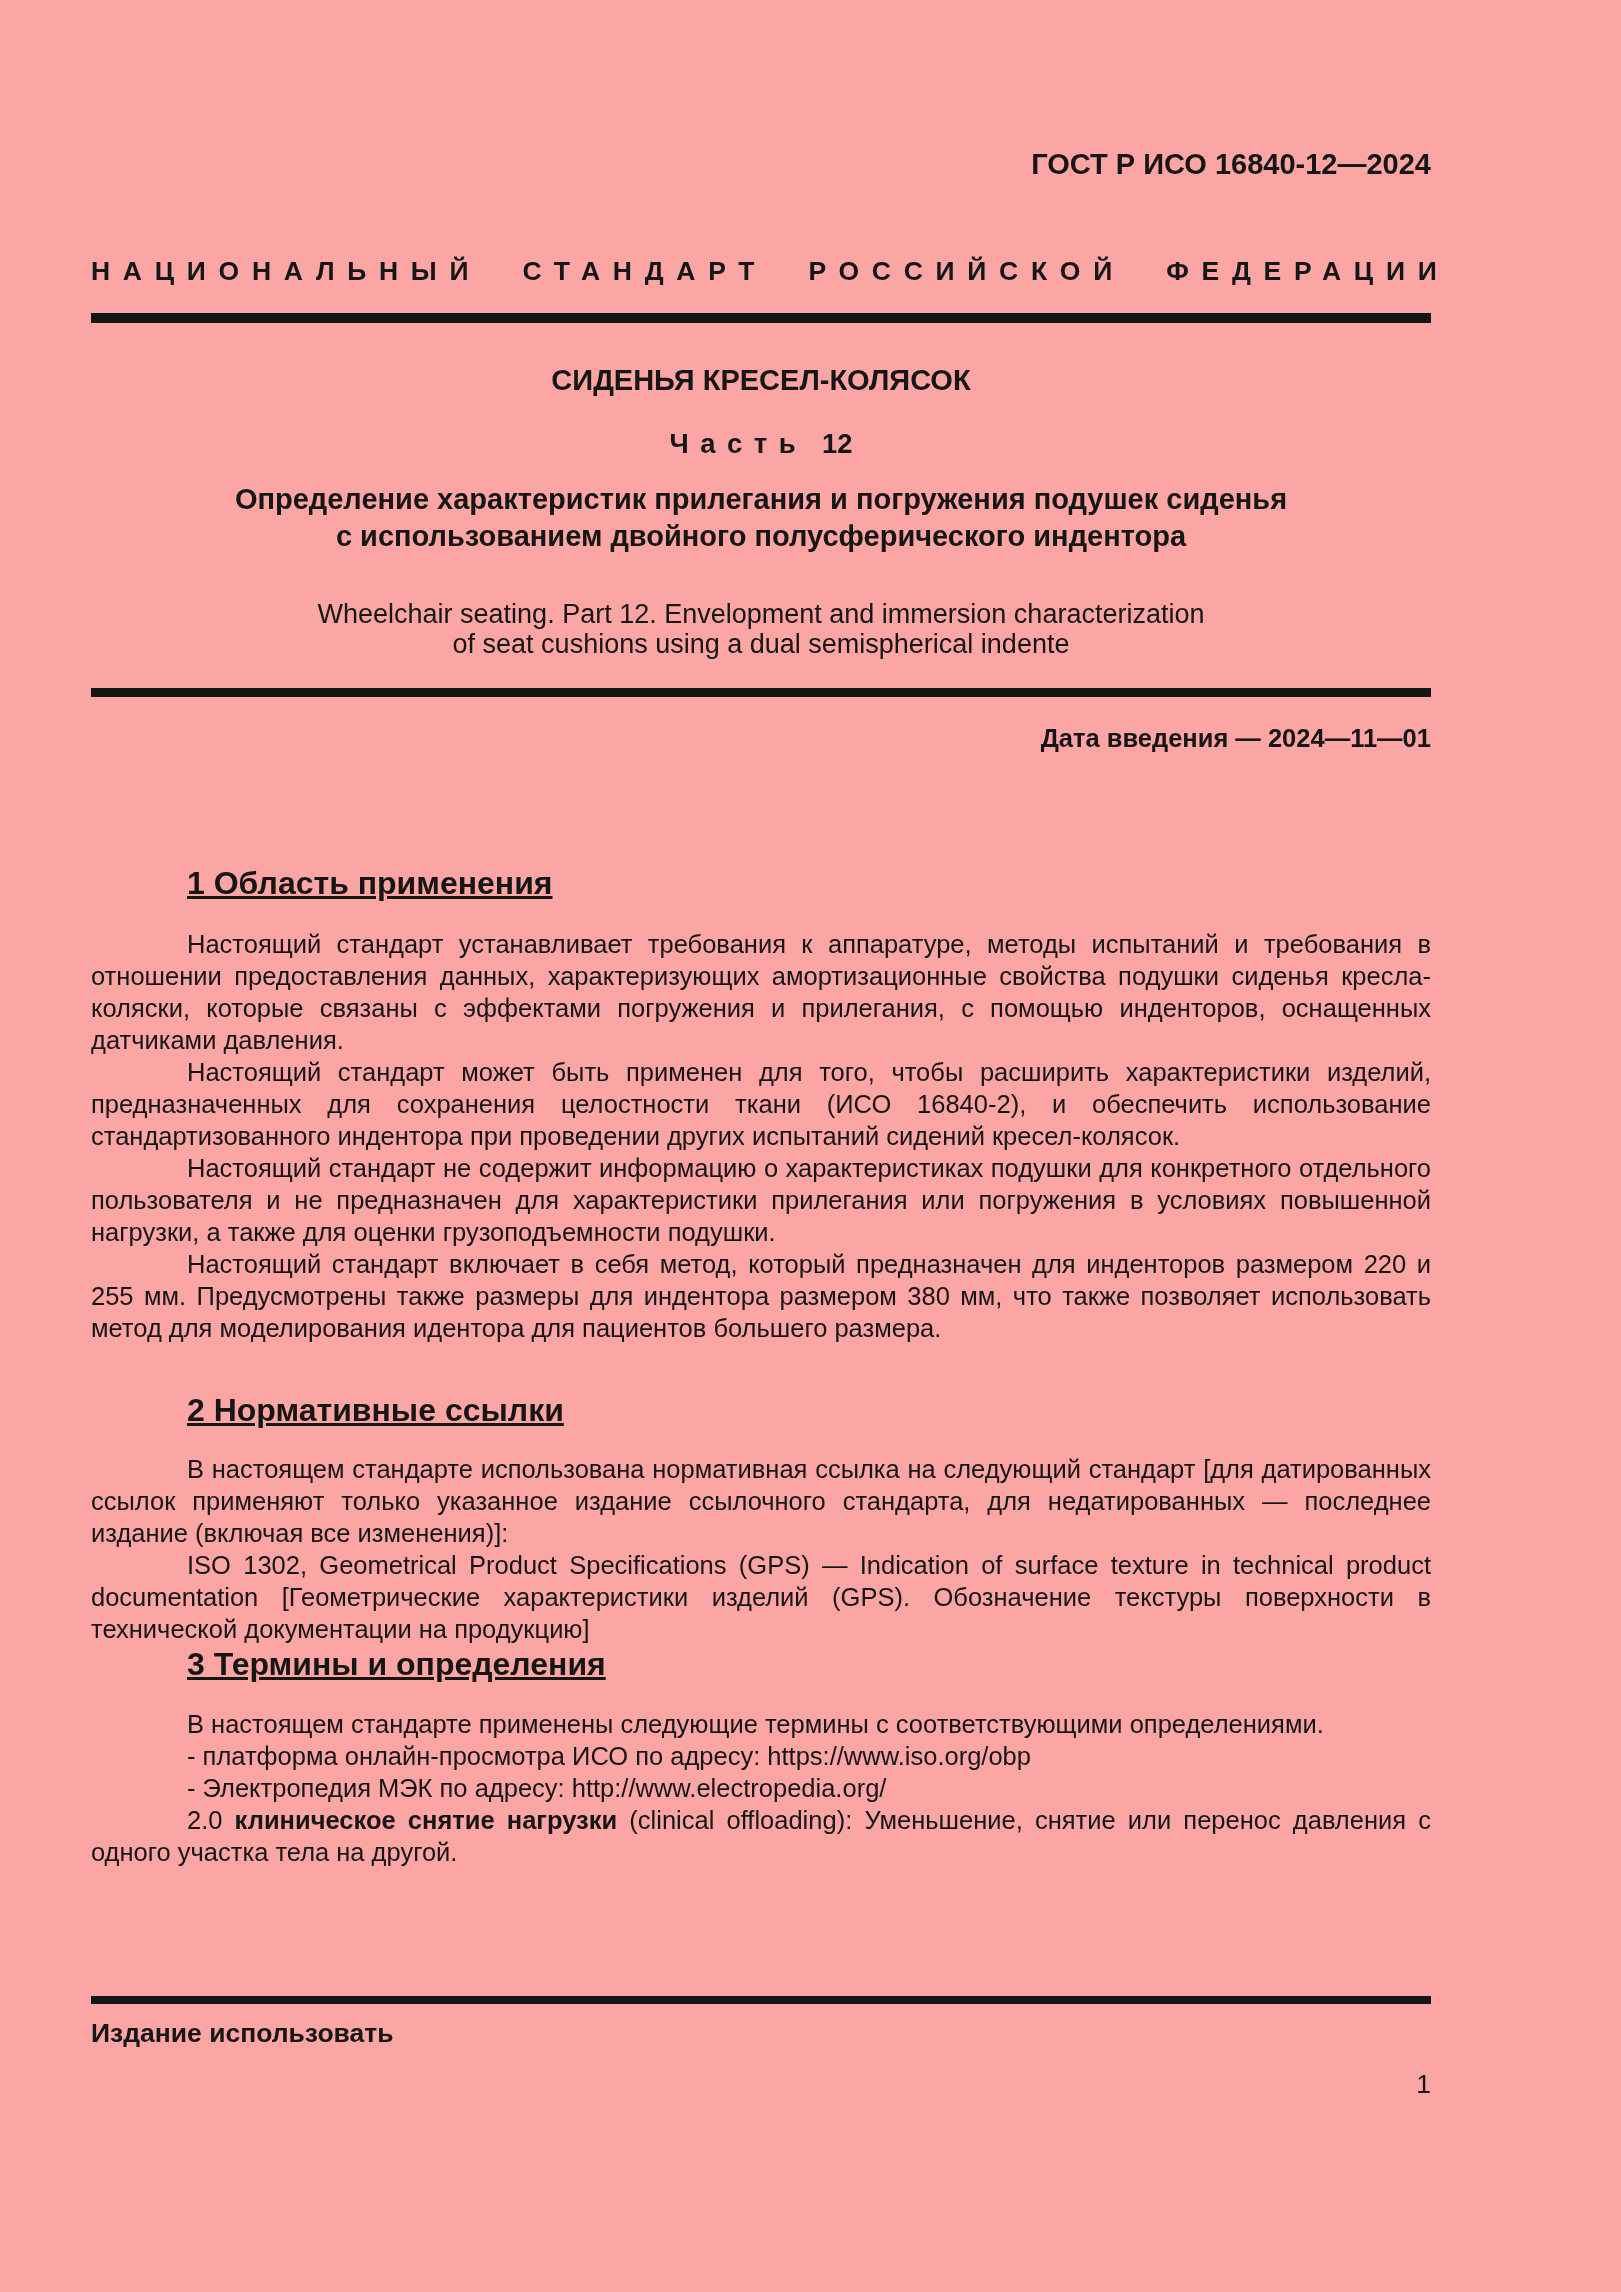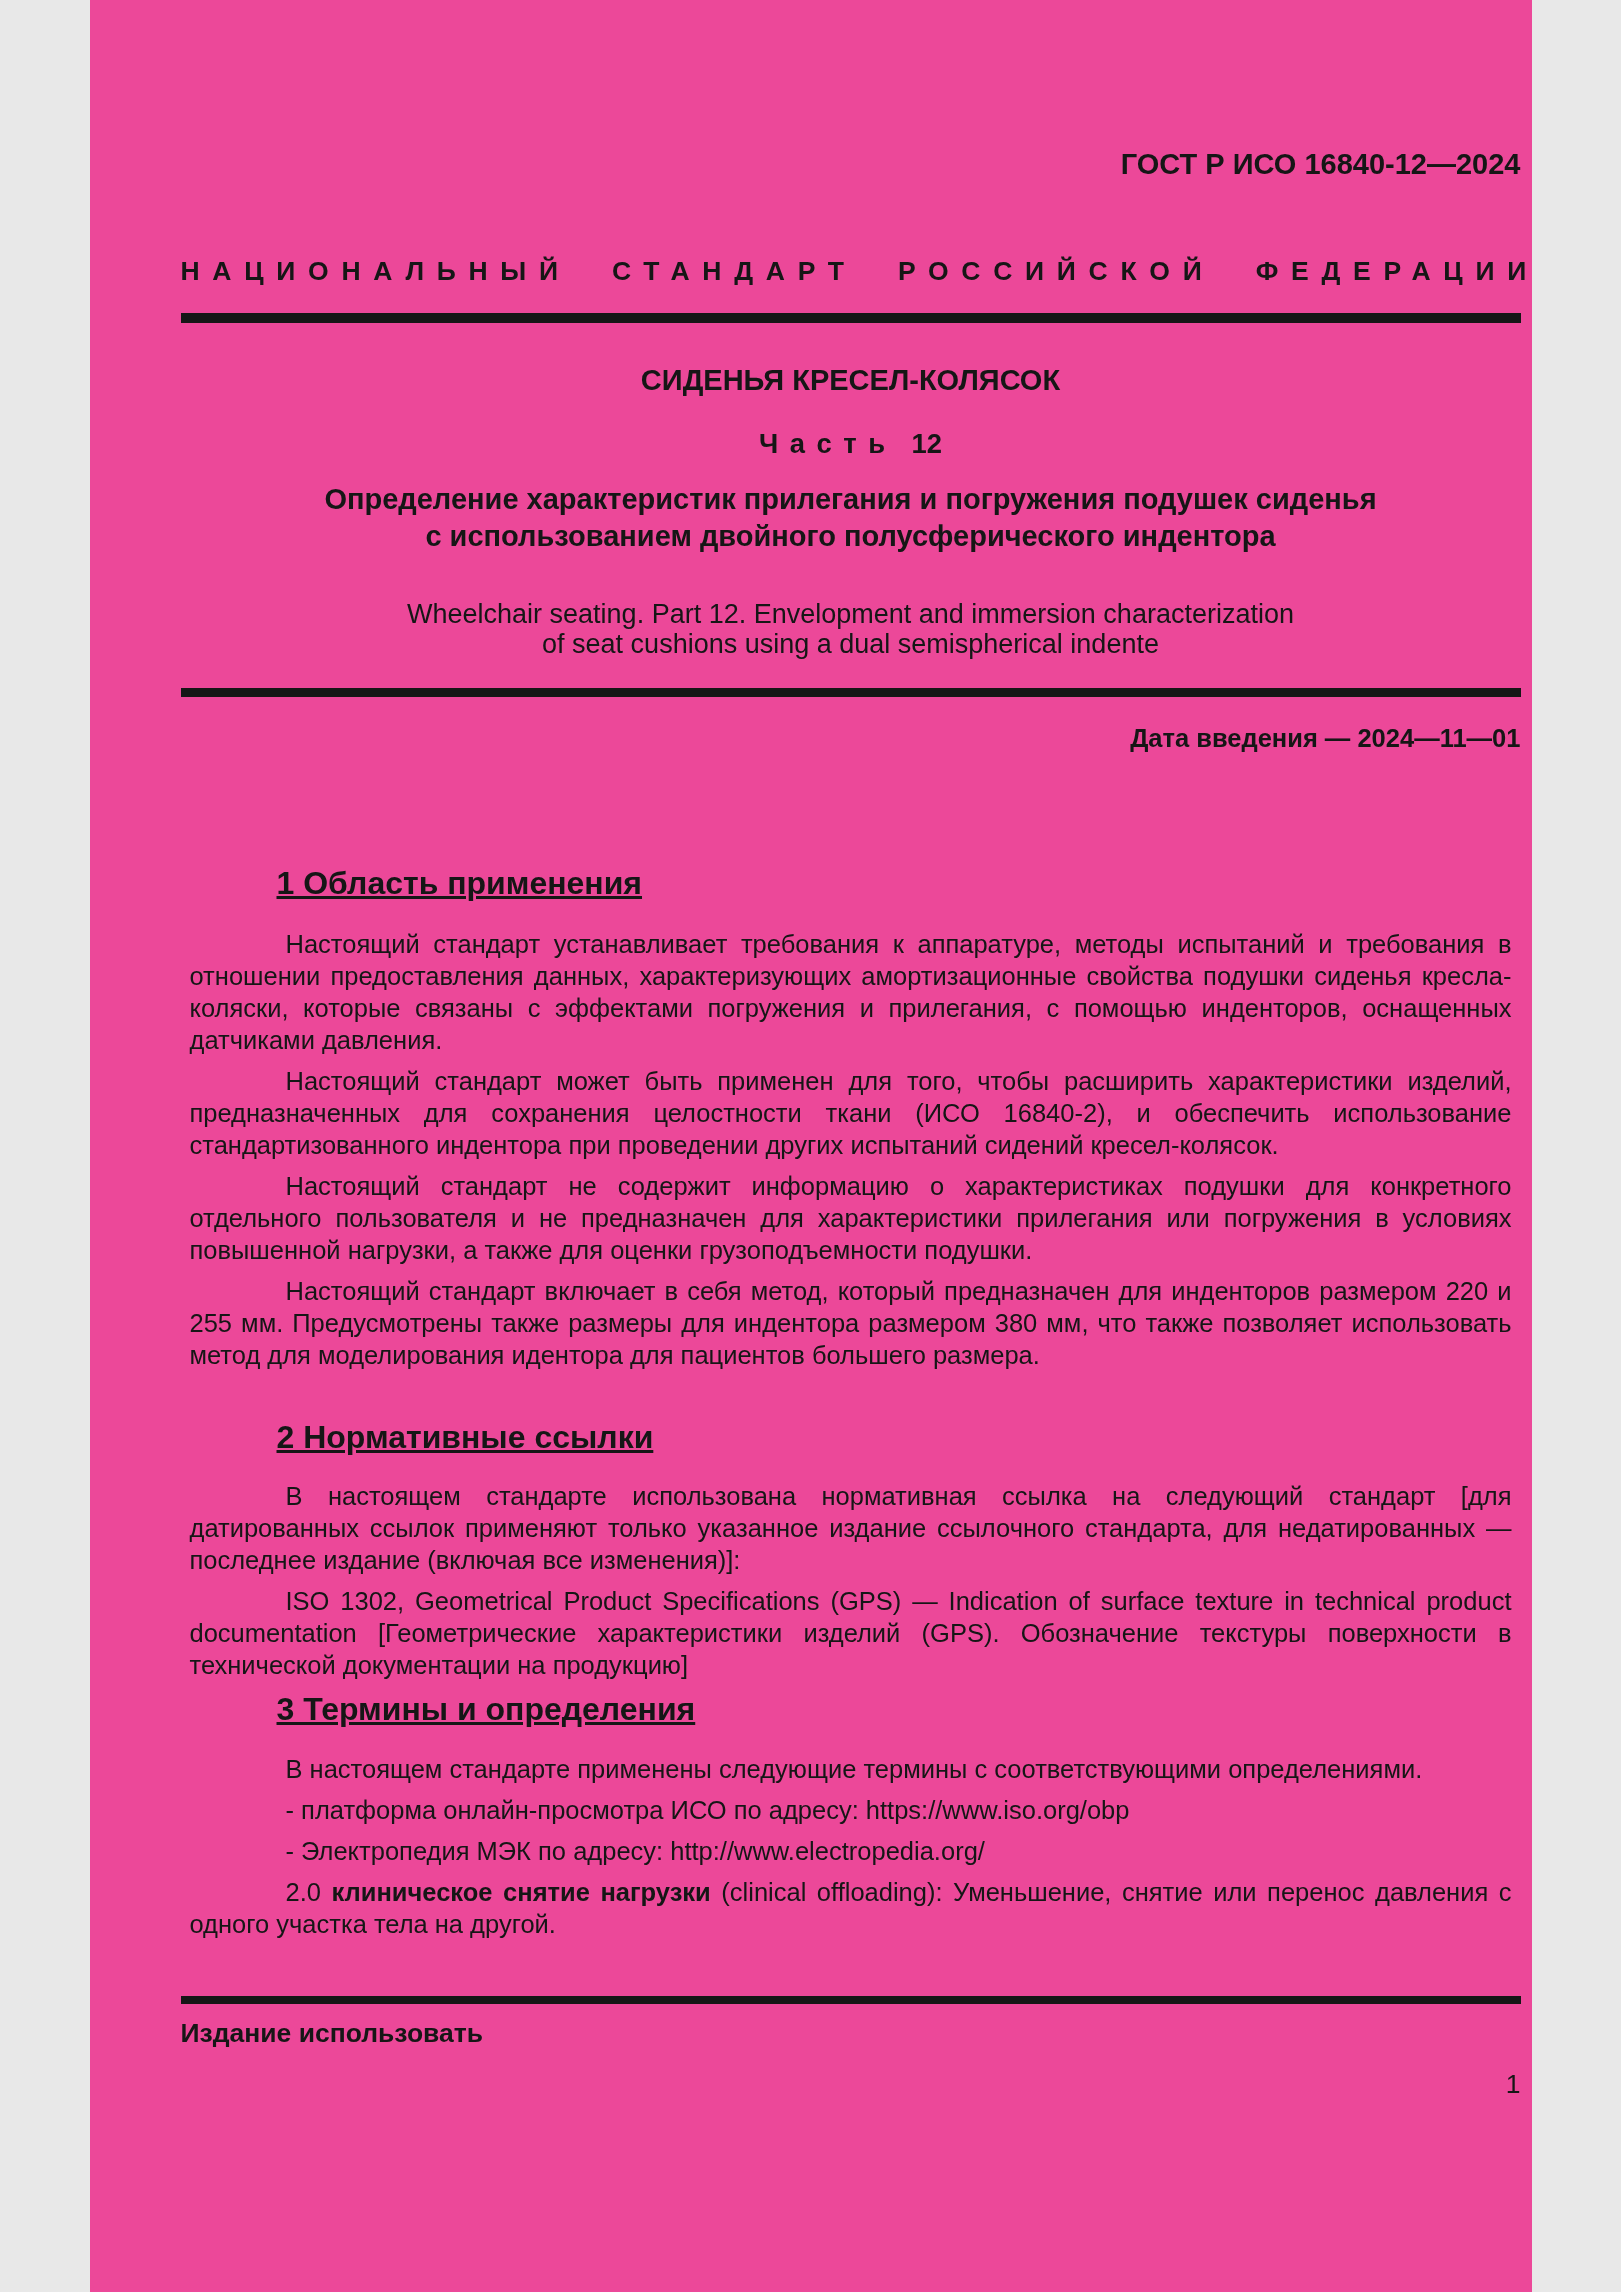--- a/index.html
+++ b/index.html
@@ -1,21 +1,21 @@
 <!DOCTYPE html>
 <html lang="ru"><head>
 <meta charset="utf-8">
 <style>
   html, body { margin: 0; padding: 0; background: #e8e8e8; }
   .page {
     position: relative;
-    width: 1442px;
+    width: 1621px;
     height: 2293px;
     margin: 0 auto;
-    background: #ec4899;
+    background: #fca5a5;
     overflow: hidden;
     font-family: "Liberation Sans", sans-serif;
     color: #161616;
     box-sizing: border-box;
     padding-left: 30px;
   }
   .content {
     position: absolute;
     left: 91px;
     top: 0;
@@ -81,21 +81,21 @@
     padding-left: 96px;
     font-size: 32px;
     line-height: 39px;
     font-weight: bold;
     text-decoration: underline;
   }
   h2.sec1 { margin-top: 110px; }
   h2.sec2 { margin-top: 47px; }
   h2.sec3 { }
   p.body {
-    margin: 9px;
+    margin: 0;
     font-size: 25.5px;
     line-height: 32px;
     text-align: justify;
     text-indent: 96px;
   }
   p.first { margin-top: 24.5px; }
   p.first2 { margin-top: 23.5px; }
   .footer-rule {
     position: absolute;
     left: 91px;

